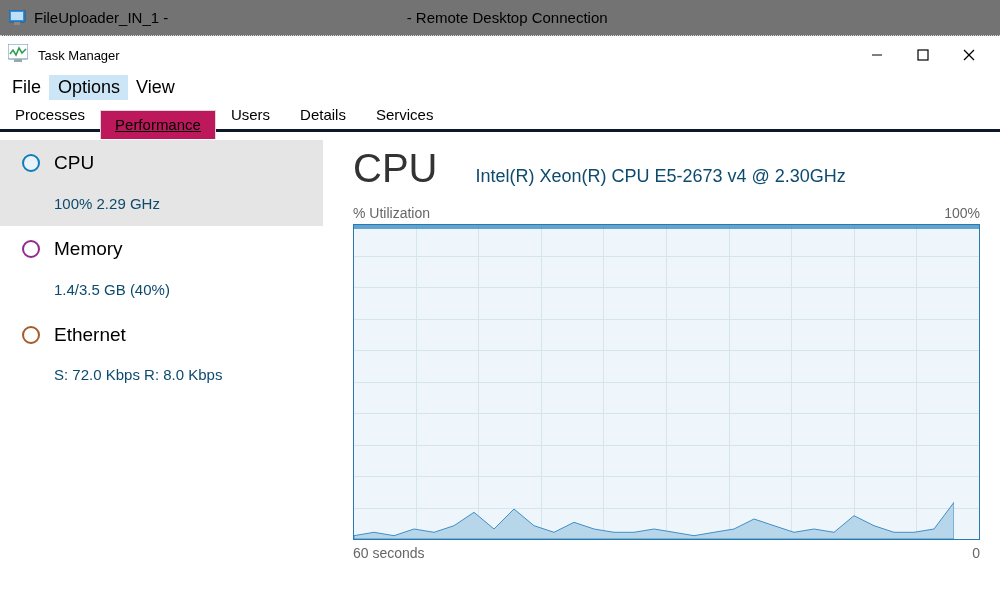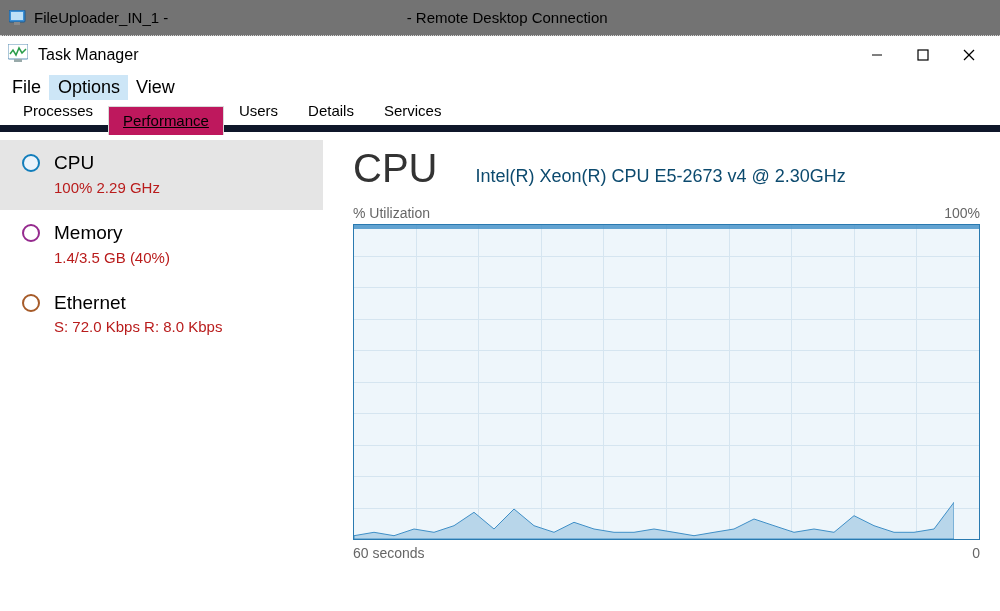--- a/index.html
+++ b/index.html
@@ -44,21 +44,21 @@
       display: flex;
       align-items: center;
       padding: 0 8px;
       background: #fff;
     }
     .tm-icon {
       width: 22px; height: 22px;
       margin-right: 8px;
     }
     .tm-title {
-      font-size: 16px;
+      font-size: 13px;
       flex: 1;
     }
     .win-controls {
       display: flex;
       align-items: center;
     }
     .win-btn {
       width: 46px; height: 30px;
       display: flex; align-items: center; justify-content: center;
       font-size: 14px;
@@ -75,25 +75,24 @@
     .menuitem {
       padding: 2px 8px;
     }
     .menuitem.highlight {
       background: #cde6f7;
       padding-left: 9px;
     }
     
     .tabbar {
       display: flex;
-      border-bottom: 7px solid #0f172a;
+      border-bottom: 3px solid #0f172a;
       font-size: 15px;
       align-items: flex-end;
       height: 32px;
-      padding-left: 8px;
     }
     .tab {
       padding: 5px 14px 6px;
       color: #000;
       border: 1px solid transparent;
       border-bottom: none;
       position: relative;
     }
     .tab.active {
       border-color: #d9d9d9;
@@ -129,22 +128,22 @@
     .ring-cpu { border-color: #117dbb; background: #eaf3fb; }
     .ring-mem { border-color: #952a8e; background: #fff; }
     .ring-eth { border-color: #a65b29; background: #fff; }
     .side-title {
       font-size: 19px;
       color: #000;
       line-height: 1.2;
     }
     .side-sub {
       font-size: 15px;
-      color: #b91c1c;
-      margin-top: 4px;
+      color: #0c4a6e;
+      margin-top: 20px;
     }
     .main {
       flex: 1;
       padding: 14px 20px 0 30px;
       display: flex;
       flex-direction: column;
     }
     .main-header {
       display: flex;
       align-items: baseline;

